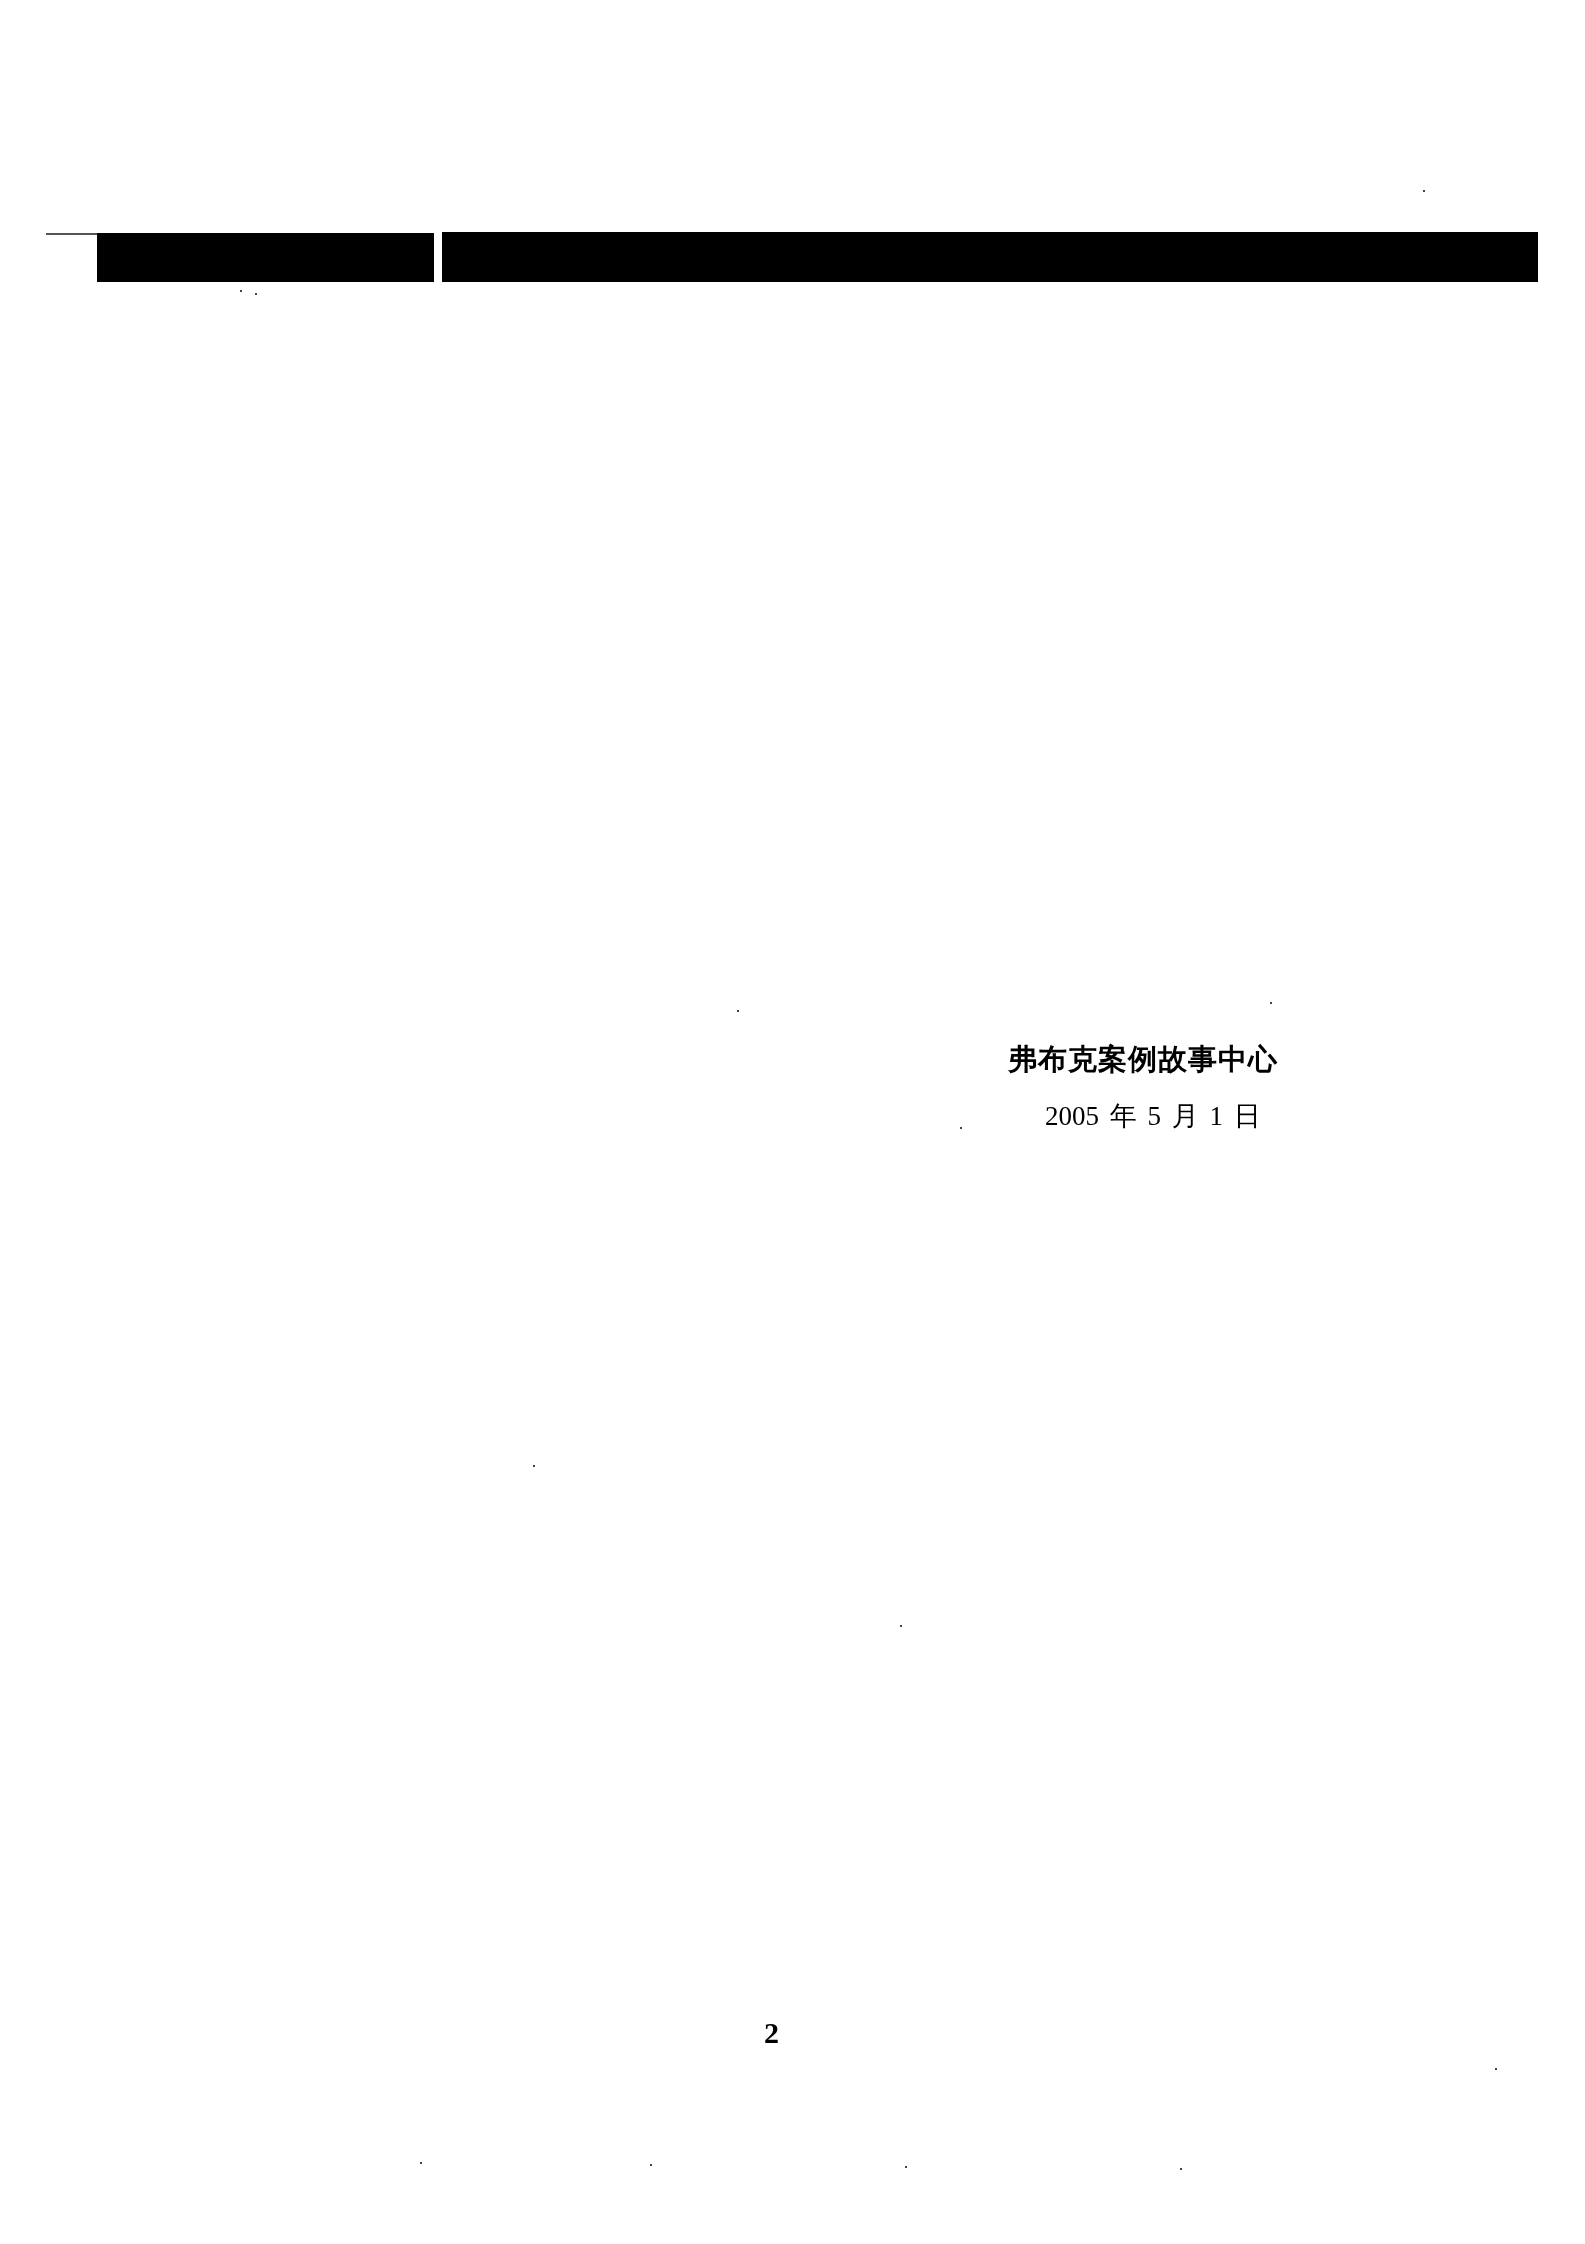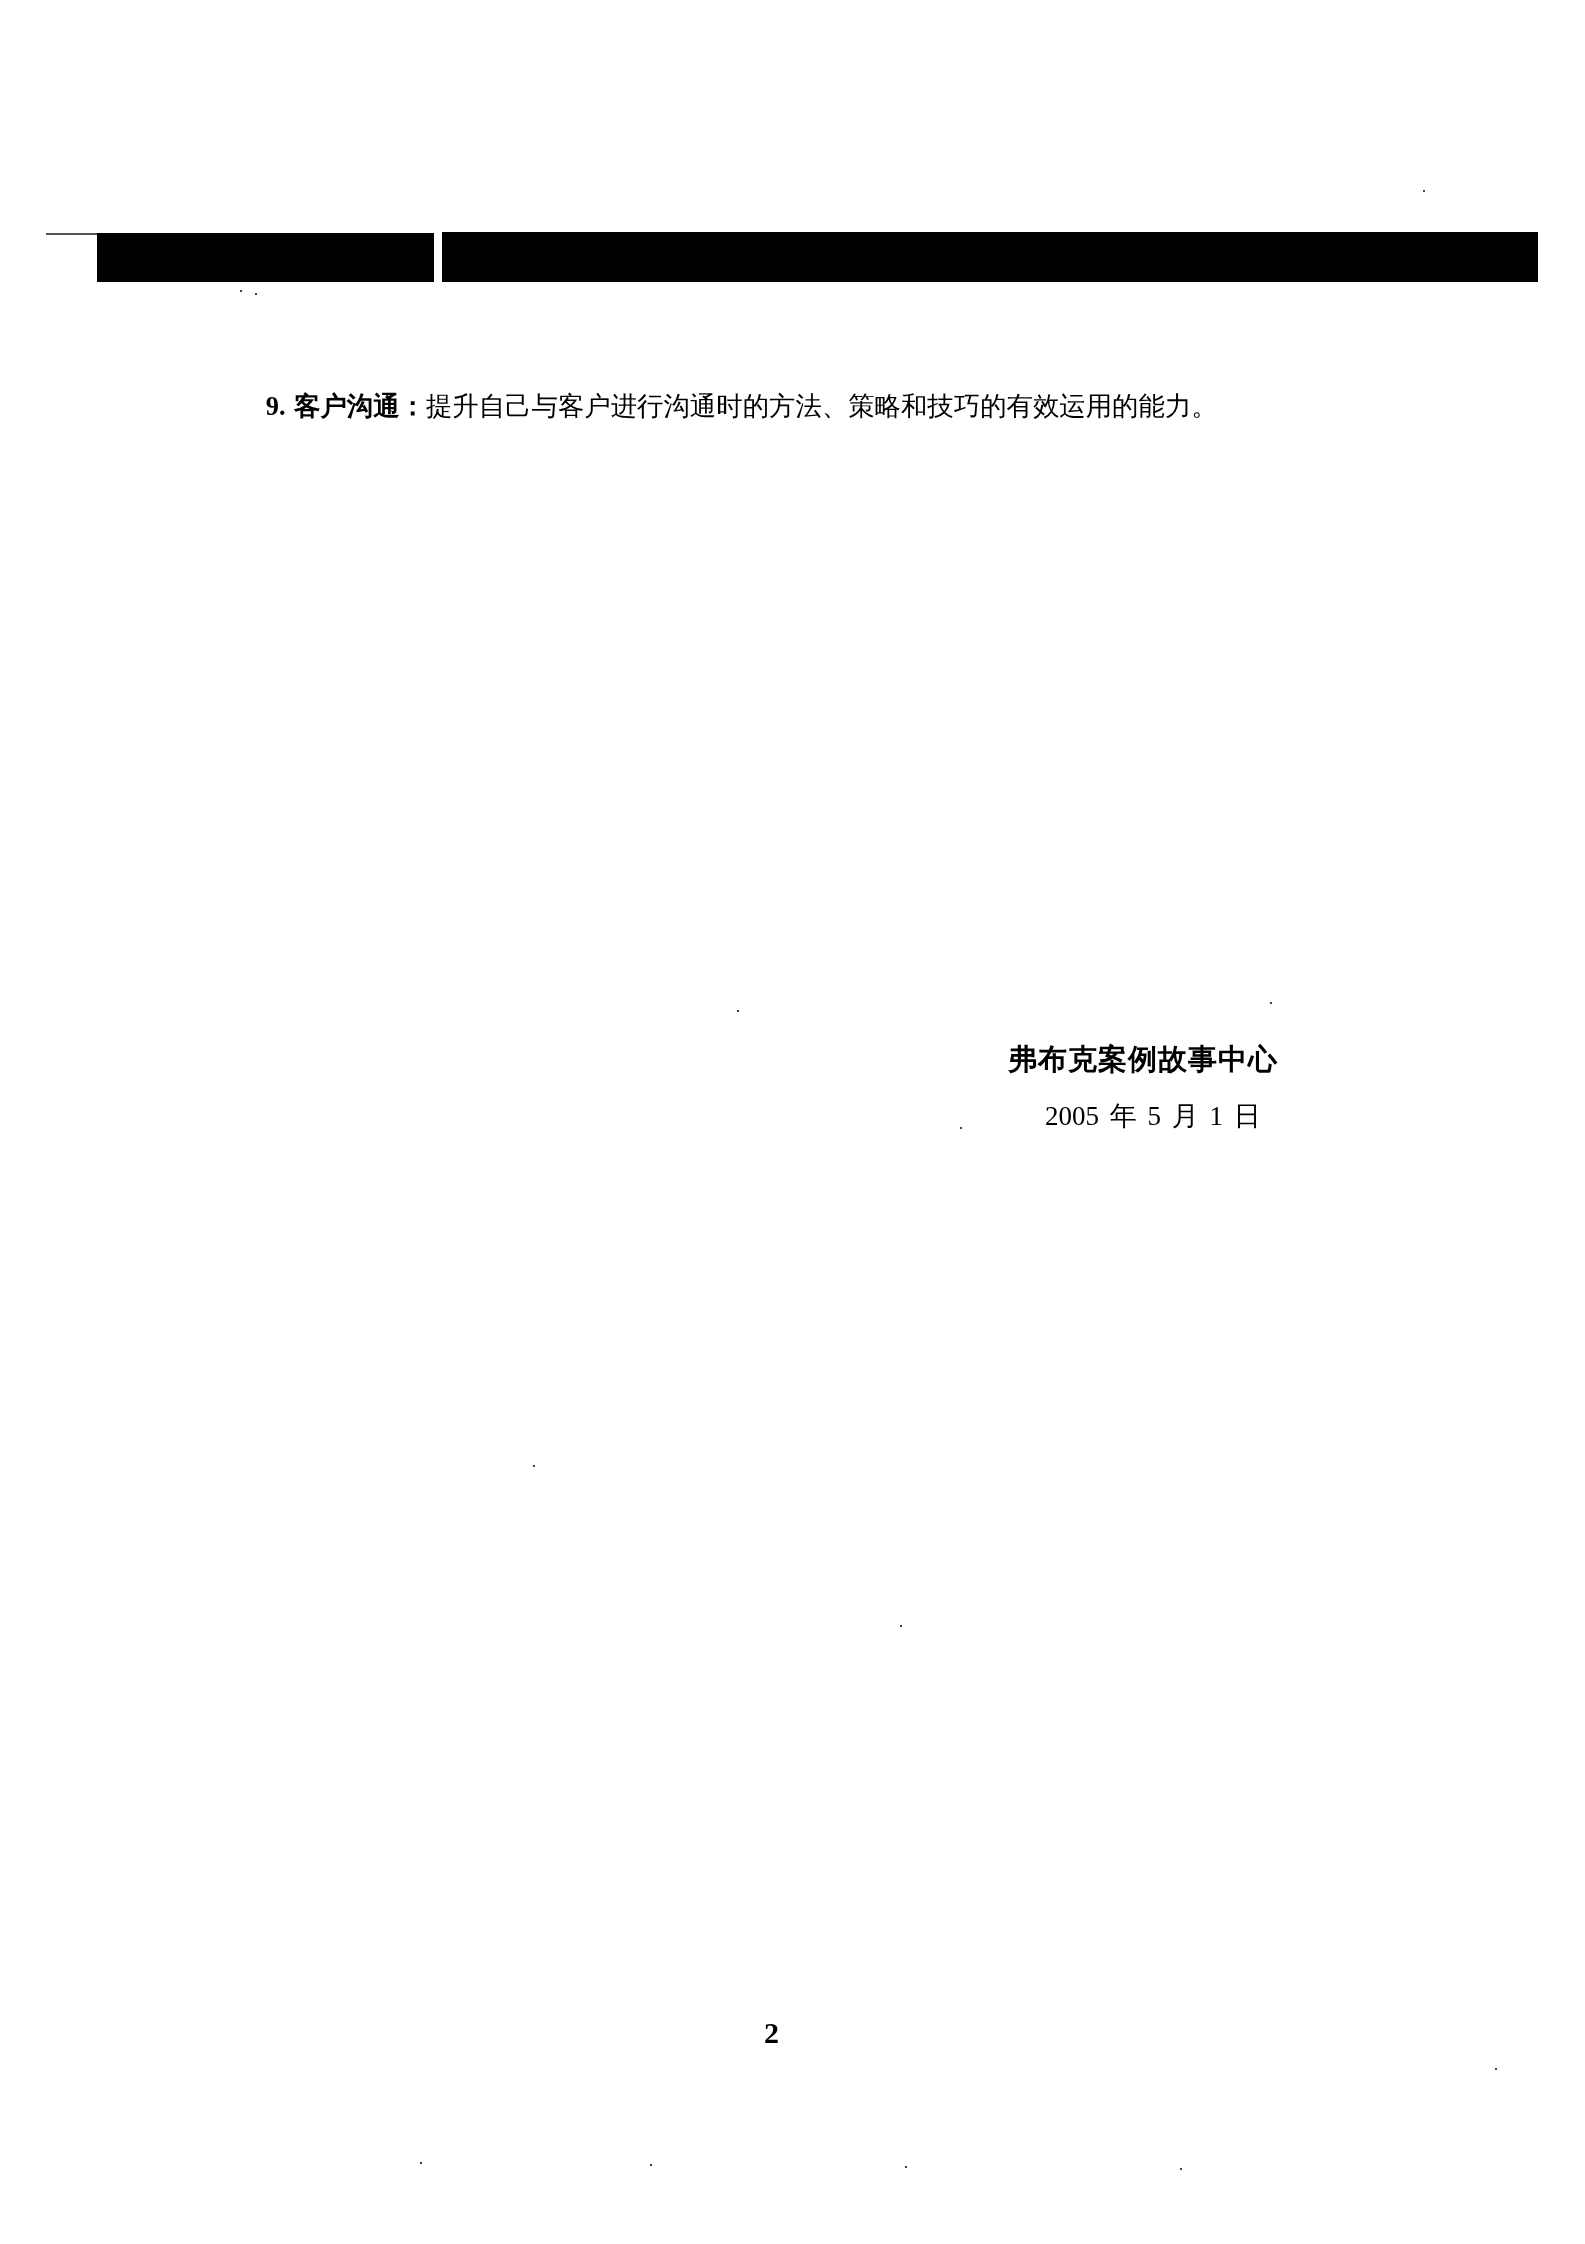--- a/index.html
+++ b/index.html
@@ -34,21 +34,20 @@
 
 <div class="page">
 
   <div class="header-bars">
     <div class="hair-line"></div>
     <div class="bar-left"></div>
     <div class="bar-right"></div>
   </div>
 
   <div class="body-text">
-    <p class="para indent"><span class="item-num">9.</span> <span class="item-title">客户沟通：</span><span>提升自己与客户进行沟通时的方法、策略和技巧的有效运用的能力。</span></p>
   </div>
 
   <div class="signature">弗布克案例故事中心</div>
   <div class="date">2005 年 5 月 1 日</div>
 
   <div class="page-number">2</div>
 
   <div class="speck" style="left:1423px;top:190px;"></div>
   <div class="speck" style="left:240px;top:290px;"></div>
   <div class="speck" style="left:255px;top:293px;"></div>

